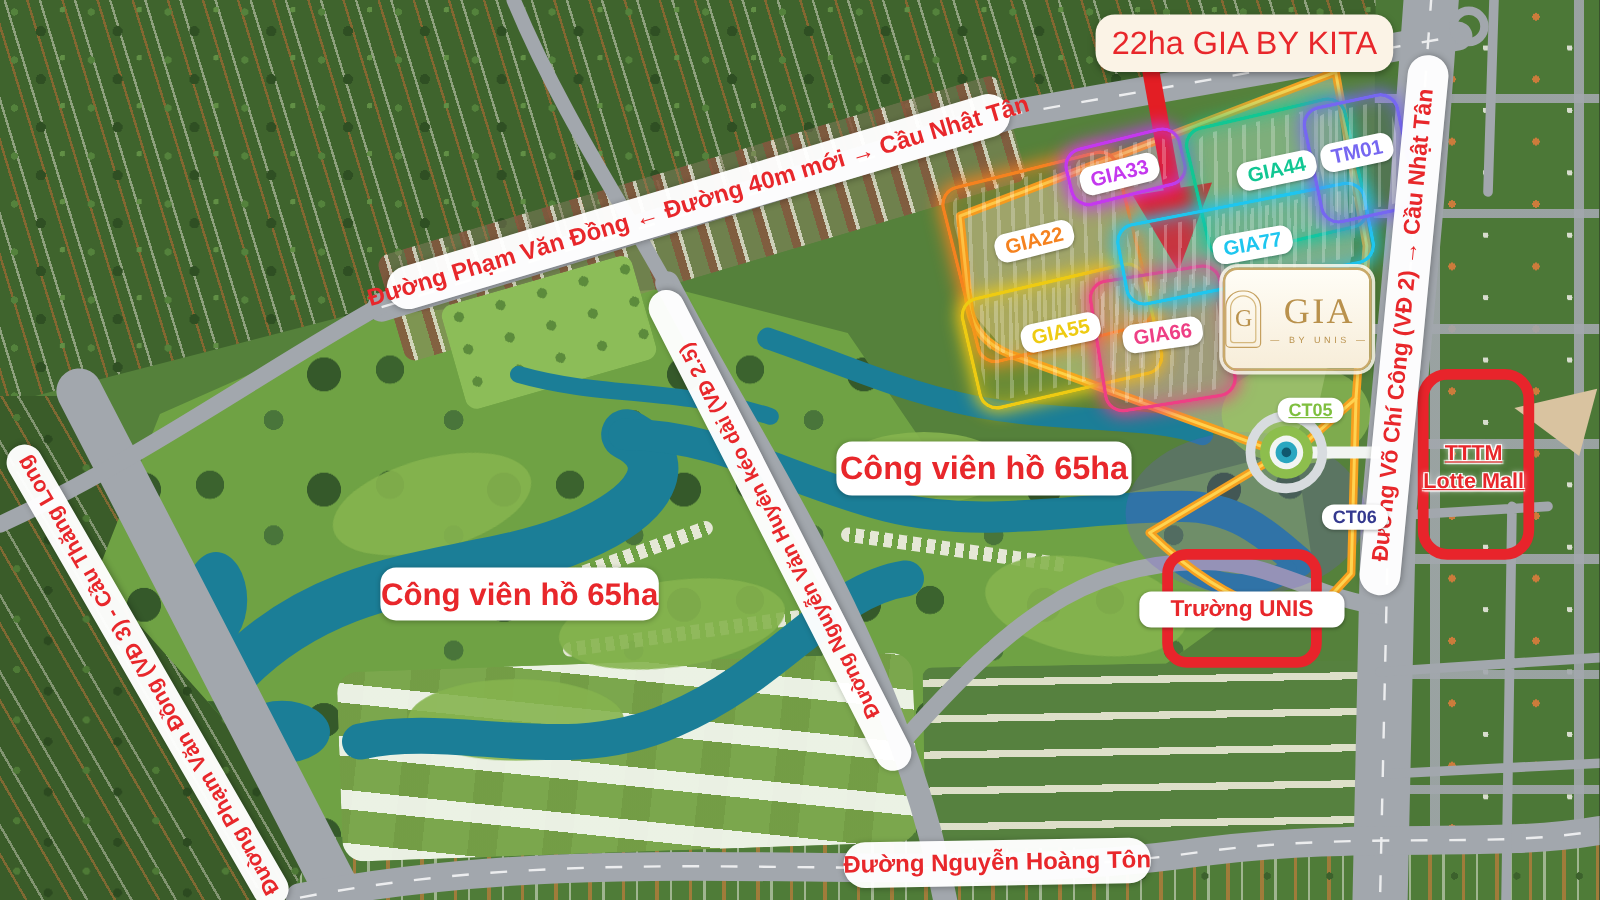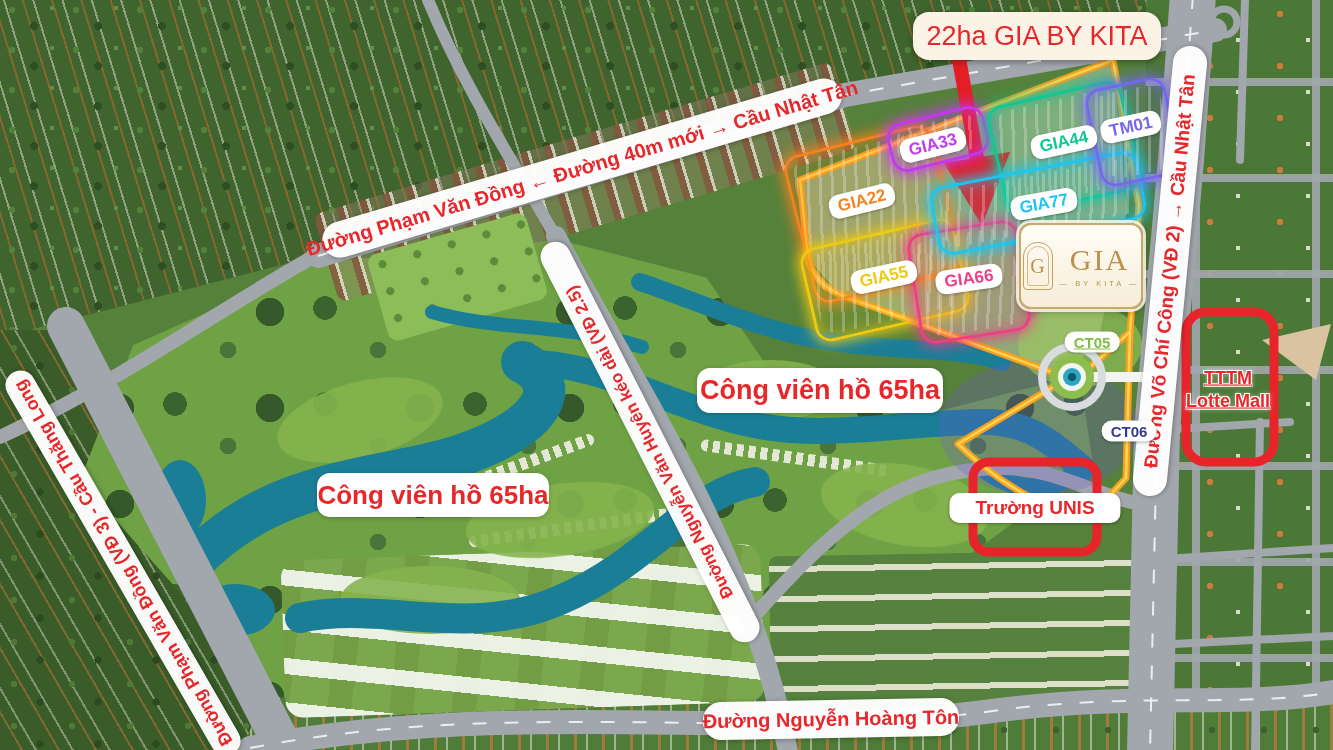--- a/index.html
+++ b/index.html
@@ -278,21 +278,21 @@
   <div class="unis-pill">
     <span style="color: rgb(232, 39, 43);">Trường UNIS</span>
   </div>
 
   <div class="logo-card">
     <div class="logo-mono">
       <span>G</span>
     </div>
     <div class="logo-text">
       <div class="logo-name">GIA</div>
-      <div class="logo-by">BY KITA</div>
+      <div class="logo-by">BY UNIS</div>
     </div>
   </div>
 
   <div class="title-pill">
     <span style="color: rgb(232, 39, 43);">22ha GIA BY KITA</span>
   </div>
 
 </div>
 
 </body></html>

